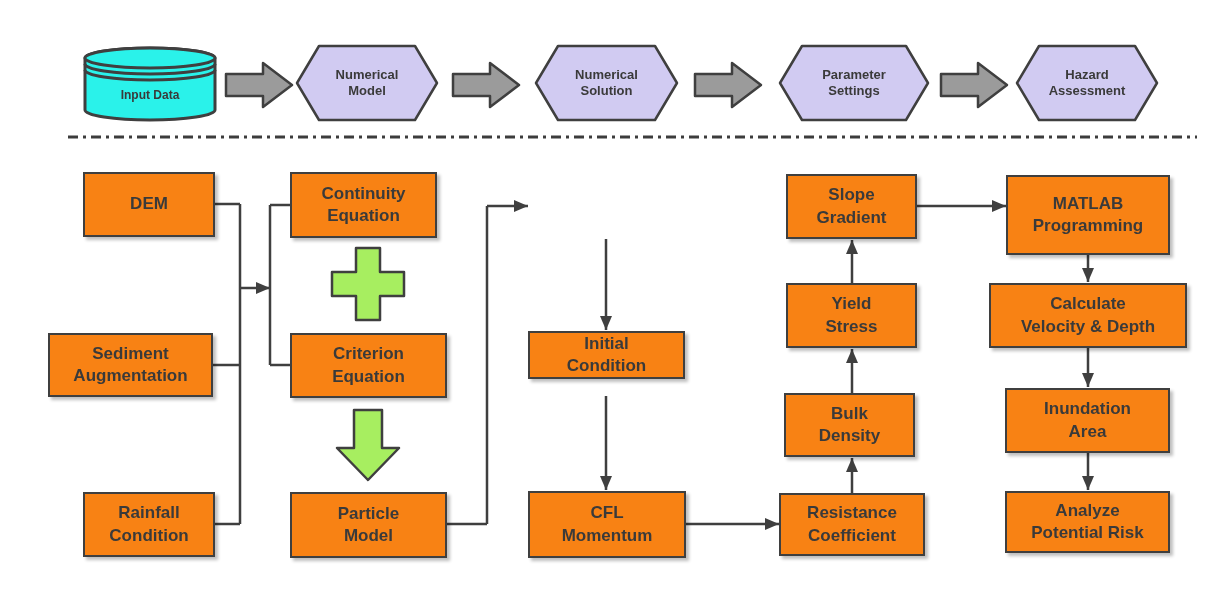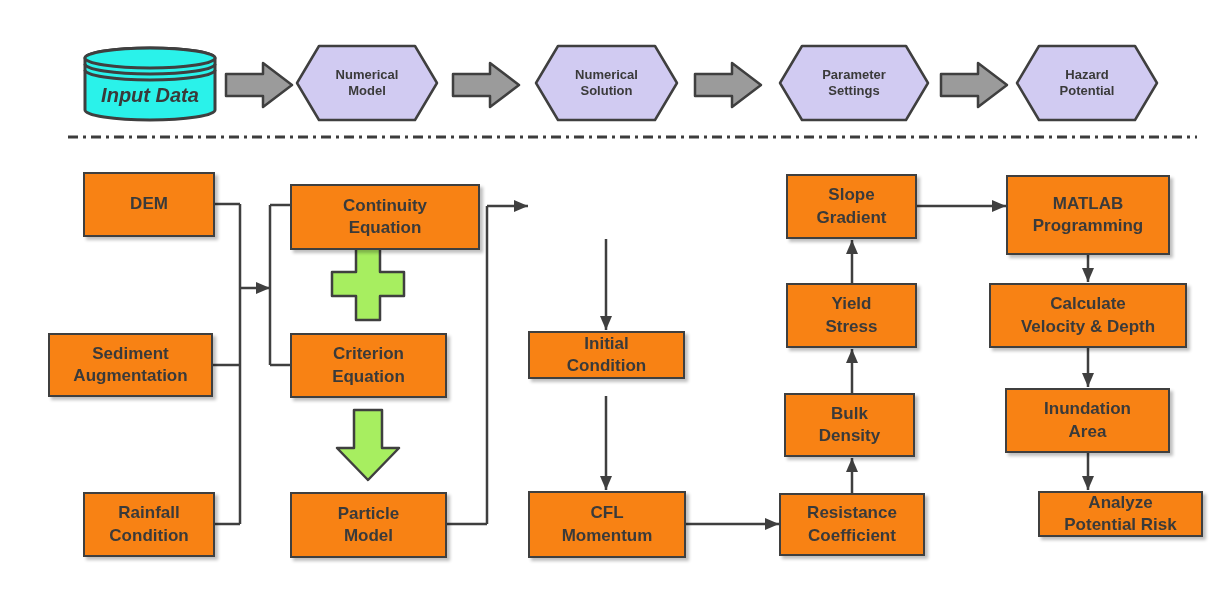--- a/index.html
+++ b/index.html
@@ -16,21 +16,21 @@
     display:flex;align-items:center;justify-content:center;text-align:center;
     font-weight:bold;font-size:17px;line-height:1.3;
     white-space:pre-line;box-sizing:border-box;color:#3a3a3a;
   }
   .shapelabel{
     position:absolute;z-index:3;display:flex;align-items:center;justify-content:center;
     text-align:center;font-weight:bold;white-space:pre-line;color:#3a3a3a;
     pointer-events:none;
   }
   .hexlabel{font-size:13px;line-height:1.25;}
-  .cyllabel{font-size:20px;font-style:italic;}
+  .cyllabel{font-size:12px;}
 </style>
 </head>
 <body>
 
 <div id="stage">
 
   <svg id="wires" width="1217" height="589" viewBox="0 0 1217 589">
     <defs>
       <marker id="ah" viewBox="0 0 14 12" refX="14" refY="6" markerWidth="14" markerHeight="12" markerUnits="userSpaceOnUse" orient="auto">
         <path d="M0,0 L14,6 L0,12 Z" fill="#3F3F3F"></path>
@@ -90,29 +90,29 @@
   </svg>
 
   <div class="shapelabel cyllabel" style="left:85px;top:76px;width:130px;height:38px">Input Data</div>
   <div class="shapelabel hexlabel" style="left:297px;top:46px;width:140px;height:74px">Numerical
 Model</div>
   <div class="shapelabel hexlabel" style="left:536px;top:46px;width:141px;height:74px">Numerical
 Solution</div>
   <div class="shapelabel hexlabel" style="left:780px;top:46px;width:148px;height:74px">Parameter
 Settings</div>
   <div class="shapelabel hexlabel" style="left:1017px;top:46px;width:140px;height:74px">Hazard
-Potential</div>
+Assessment</div>
 
   <div class="node" style="left:48px;top:333px;width:165px;height:64px">Sediment
 Augmentation</div>
   <div class="node" style="left:83px;top:172px;width:132px;height:65px">DEM</div>
   <div class="node" style="left:83px;top:492px;width:132px;height:65px">Rainfall
 Condition</div>
 
-  <div class="node" style="left:290px;top:184px;width:190px;height:66px">Continuity
+  <div class="node" style="left:290px;top:172px;width:147px;height:66px">Continuity
 Equation</div>
   <div class="node" style="left:290px;top:333px;width:157px;height:65px">Criterion
 Equation</div>
   <div class="node" style="left:290px;top:492px;width:157px;height:66px">Particle
 Model</div>
 
   <div class="node" style="left:528px;top:331px;width:157px;height:48px">Initial
 Condition</div>
   <div class="node" style="left:528px;top:491px;width:158px;height:67px">CFL
 Momentum</div>
@@ -125,16 +125,16 @@
 Density</div>
   <div class="node" style="left:779px;top:493px;width:146px;height:63px">Resistance
 Coefficient</div>
 
   <div class="node" style="left:1006px;top:175px;width:164px;height:80px">MATLAB
 Programming</div>
   <div class="node" style="left:989px;top:283px;width:198px;height:65px">Calculate
 Velocity &amp; Depth</div>
   <div class="node" style="left:1005px;top:388px;width:165px;height:65px">Inundation
 Area</div>
-  <div class="node" style="left:1038px;top:491px;width:165px;height:46px">Analyze
+  <div class="node" style="left:1005px;top:491px;width:165px;height:62px">Analyze
 Potential Risk</div>
 
 </div>
 
 </body></html>

